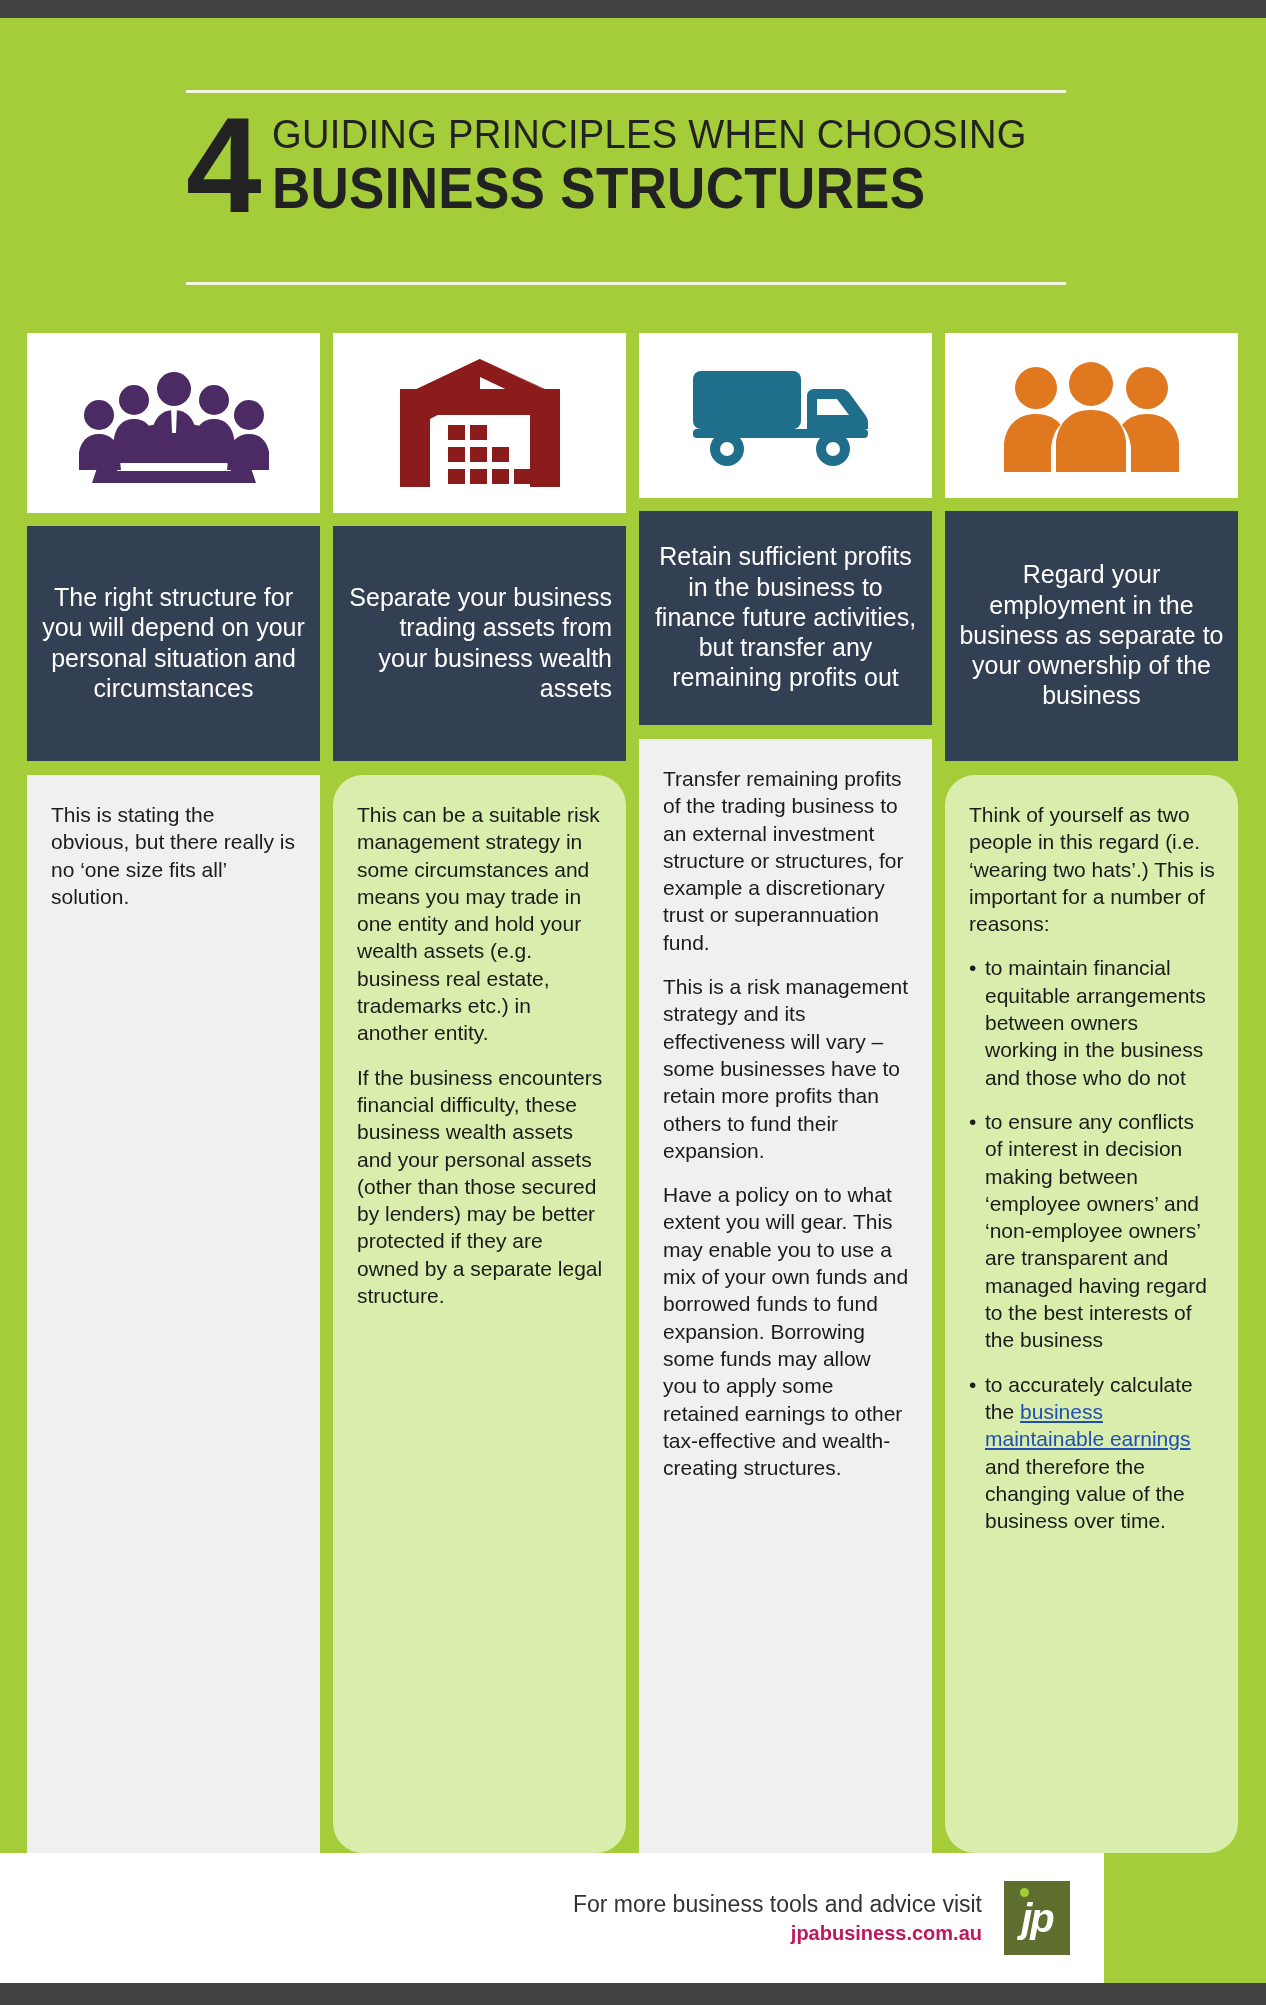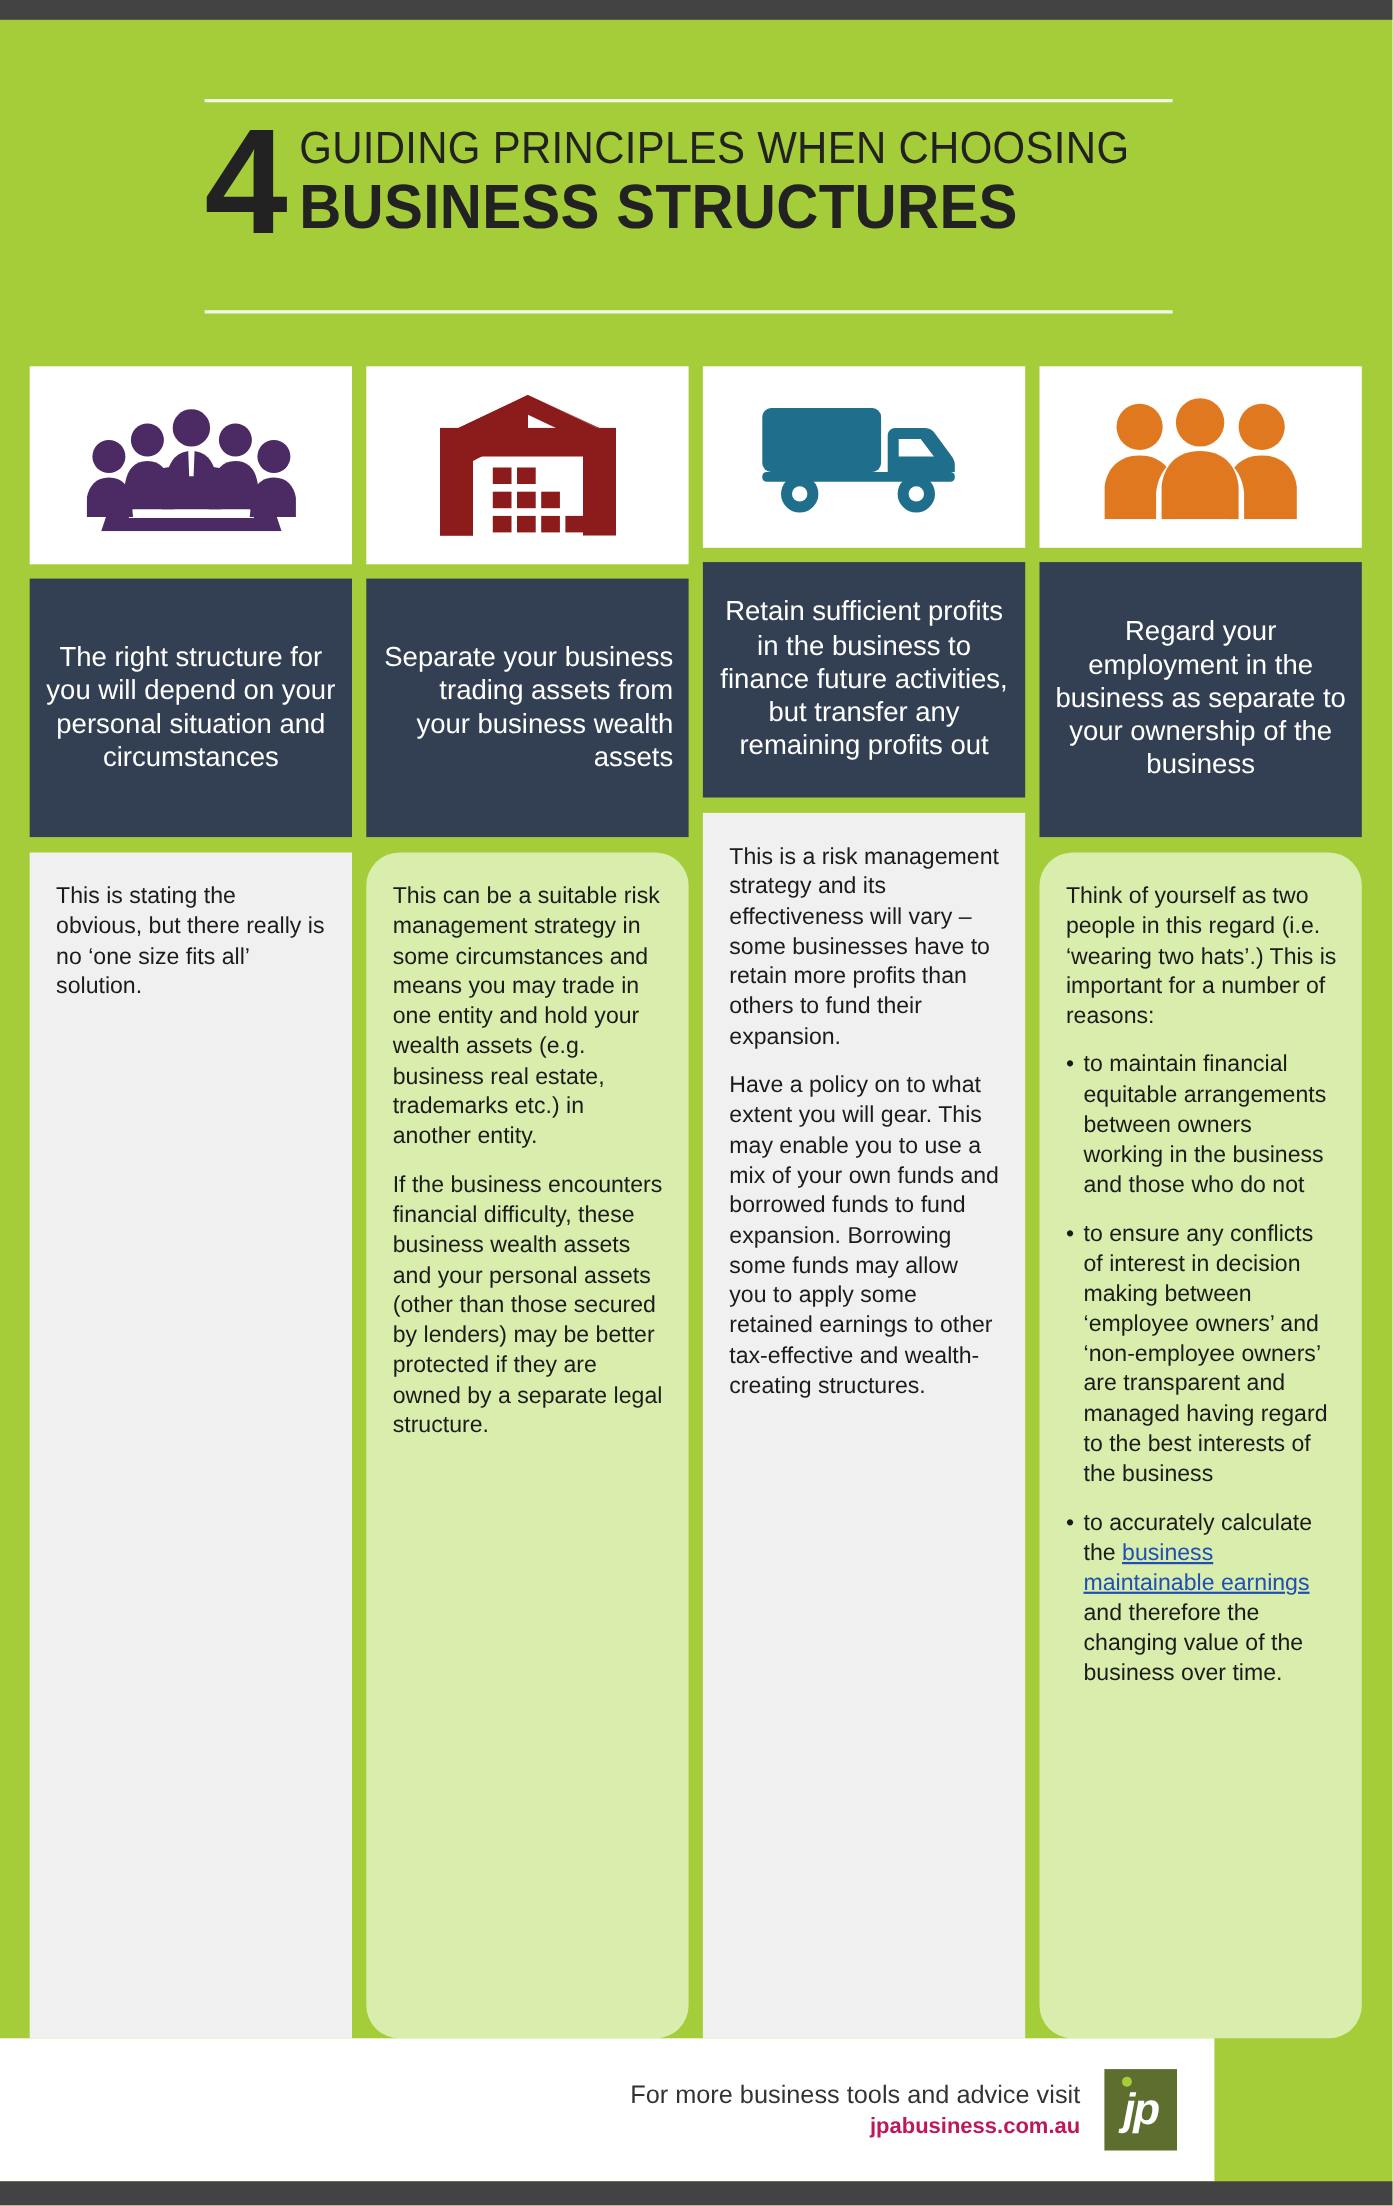--- a/index.html
+++ b/index.html
@@ -193,20 +193,21 @@
             <rect x="2" y="68" width="175" height="9" rx="4"></rect>
             <circle cx="36" cy="88" r="17"></circle>
             <circle cx="142" cy="88" r="17"></circle>
           </g>
           <circle cx="36" cy="88" r="7" fill="#ffffff"></circle>
           <circle cx="142" cy="88" r="7" fill="#ffffff"></circle>
         </svg>
       </div>
       <div class="head-box h3">Retain sufficient profits in the business to finance future activities, but transfer any remaining profits out</div>
       <div class="body-box gray">
+        <p>Transfer remaining profits of the trading business to an external investment structure or structures, for example a discretionary trust or superannuation fund.</p>
         <p>This is a risk management strategy and its effectiveness will vary – some businesses have to retain more profits than others to fund their expansion.</p>
         <p>Have a policy on to what extent you will gear. This may enable you to use a mix of your own funds and borrowed funds to fund expansion. Borrowing some funds may allow you to apply some retained earnings to other tax-effective and wealth-creating structures.</p>
       </div>
     </div>
 
     <div class="col tall">
       <div class="icon-box">
         <svg width="175" height="112" viewBox="0 0 175 112">
           <g fill="#e07820">
             <circle cx="32" cy="28" r="21"></circle>

